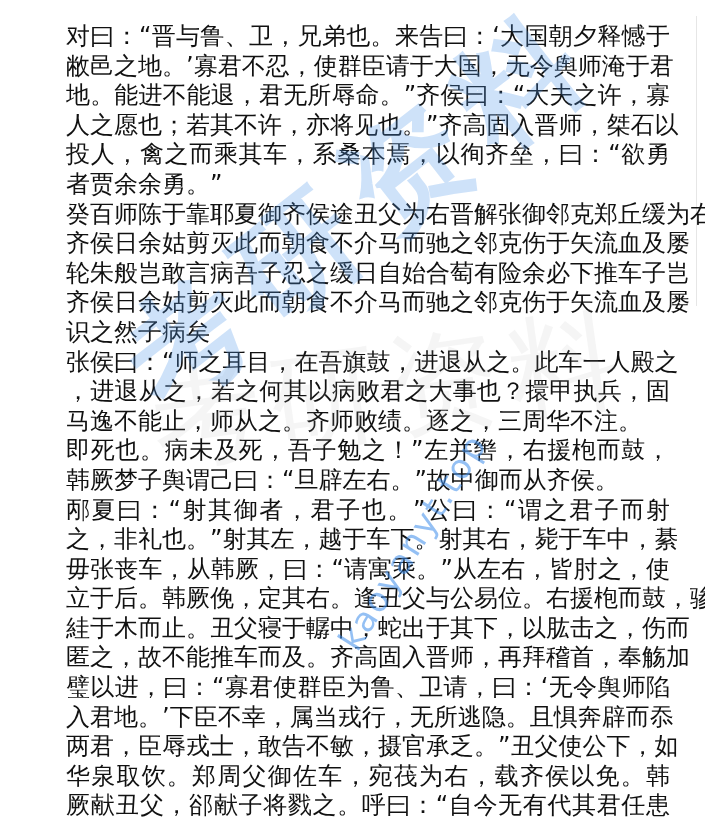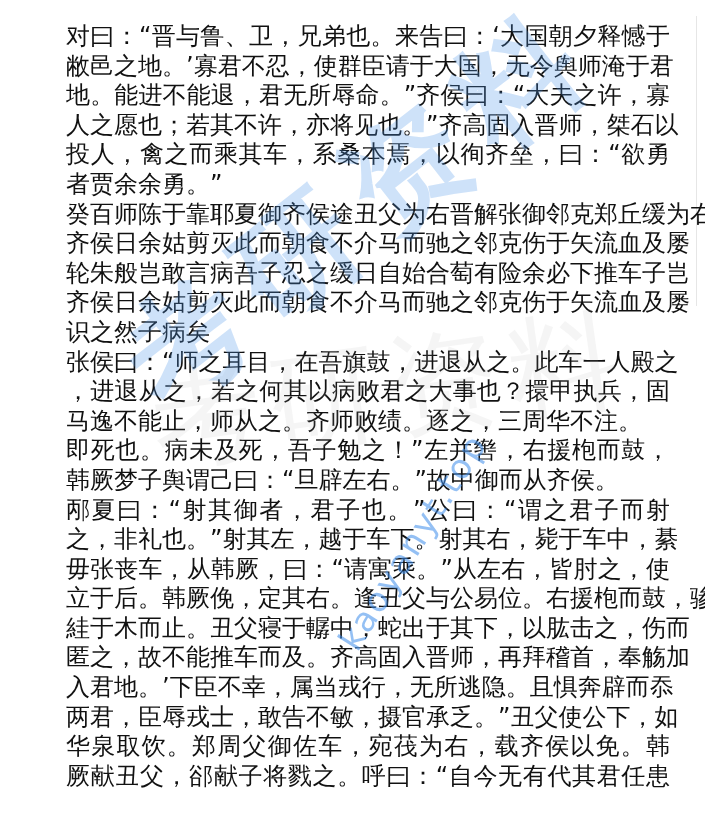--- a/index.html
+++ b/index.html
@@ -109,20 +109,21 @@
     <div class="line">，进退从之，若之何其以病败君之大事也？擐甲执兵，固</div>
     <div class="line last">马逸不能止，师从之。齐师败绩。逐之，三周华不注。</div>
     <div class="line">即死也。病未及死，吾子勉之！”左并辔，右援枹而鼓，</div>
     <div class="line last">韩厥梦子舆谓己曰：“旦辟左右。”故中御而从齐侯。</div>
     <div class="line">邴夏曰：“射其御者，君子也。”公曰：“谓之君子而射</div>
     <div class="line">之，非礼也。”射其左，越于车下。射其右，毙于车中，綦</div>
     <div class="line">毋张丧车，从韩厥，曰：“请寓乘。”从左右，皆肘之，使</div>
     <div class="line">立于后。韩厥俛，定其右。逢丑父与公易位。右援枹而鼓，骖</div>
     <div class="line">絓于木而止。丑父寝于轏中，蛇出于其下，以肱击之，伤而</div>
     <div class="line">匿之，故不能推车而及。齐高固入晋师，再拜稽首，奉觞加</div>
+    <div class="line">璧以进，曰：“寡君使群臣为鲁、卫请，曰：‘无令舆师陷</div>
     <div class="line">入君地。’下臣不幸，属当戎行，无所逃隐。且惧奔辟而忝</div>
     <div class="line">两君，臣辱戎士，敢告不敏，摄官承乏。”丑父使公下，如</div>
     <div class="line">华泉取饮。郑周父御佐车，宛茷为右，载齐侯以免。韩</div>
     <div class="line">厥献丑父，郤献子将戮之。呼曰：“自今无有代其君任患</div>
   </div>
 
   <div class="watermark wm-outline">考研资料</div>
   <div class="watermark wm-cjk">考研资料</div>
   <div class="watermark wm-url">kaoyanyt.top</div>
 </div>

